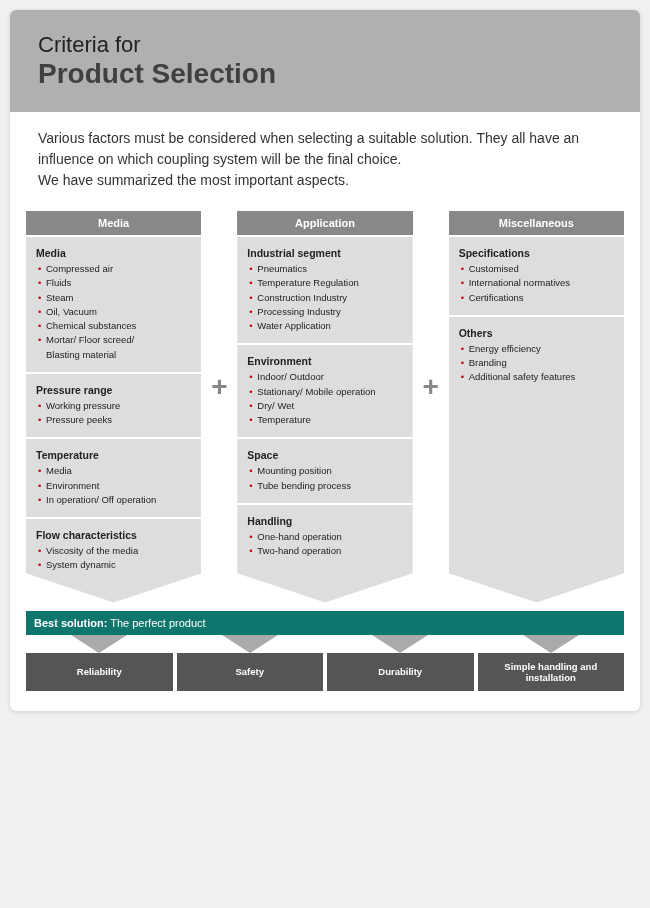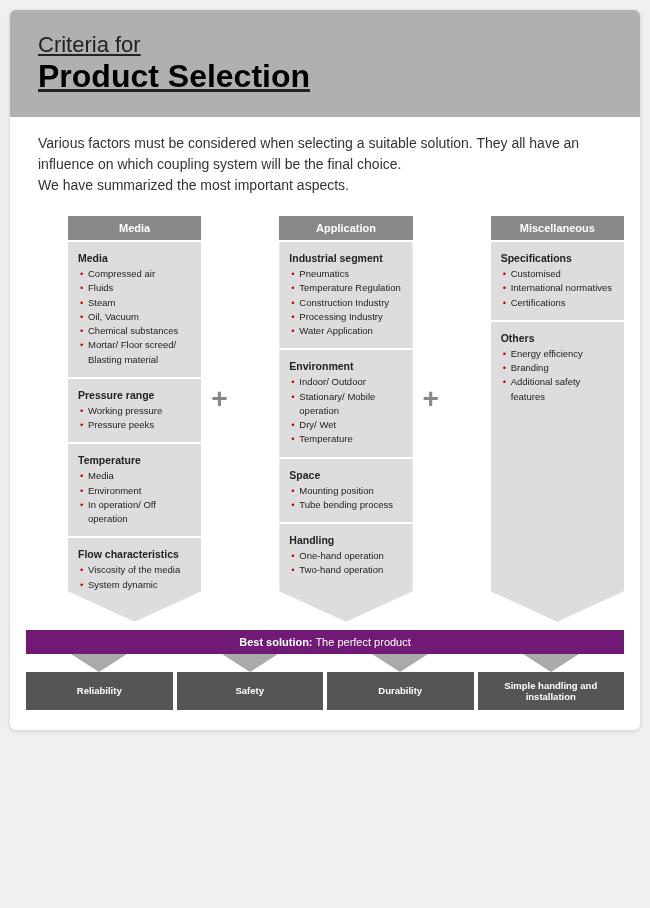--- a/index.html
+++ b/index.html
@@ -17,31 +17,30 @@
       background: #fff;
       border-radius: 6px;
       padding: 0 0 20px 0;
       box-shadow: 0 1px 4px rgba(0,0,0,0.15);
     }
     
     .header-band {
       background: #b0b0b0;
       padding: 22px 28px 22px 28px;
       border-radius: 6px 6px 0 0;
-      text-decoration: underline;
     }
     .header-band .title-line1 {
       font-size: 22px;
       font-weight: normal;
       color: #222;
     }
     .header-band .title-line2 {
-      font-size: 32px;
-      font-weight: bold;
-      color: #000000;
+      font-size: 28px;
+      font-weight: bold;
+      color: #404040;
     }
     
     .intro {
       padding: 16px 28px 8px 28px;
       font-size: 14px;
       color: #333;
       line-height: 1.5;
     }
     
     .columns-area {
@@ -49,21 +48,20 @@
       flex-direction: row;
       align-items: stretch;
       padding: 12px 16px 0 16px;
       gap: 0;
     }
     .column {
       flex: 1;
       display: flex;
       flex-direction: column;
       gap: 0;
-      margin-left: 42px;
     }
     .column-header {
       background: #888;
       color: #fff;
       text-align: center;
       font-weight: bold;
       font-size: 11px;
       padding: 6px 4px;
       margin-bottom: 2px;
     }
@@ -113,24 +111,23 @@
       width: 36px;
       font-size: 28px;
       font-weight: bold;
       color: #888;
       padding-bottom: 40px;
       flex-shrink: 0;
     }
     
     .best-solution-bar {
       margin: 8px 16px 0 16px;
-      background: #701a75;
+      background: #0f766e;
       color: #fff;
-      text-align: center;
-      padding: 6px 24px;
+      padding: 6px 8px;
       font-size: 11px;
     }
     .best-solution-bar .bold {
       font-weight: bold;
     }
     
     .bottom-badges {
       display: flex;
       flex-direction: row;
       padding: 0 16px;

